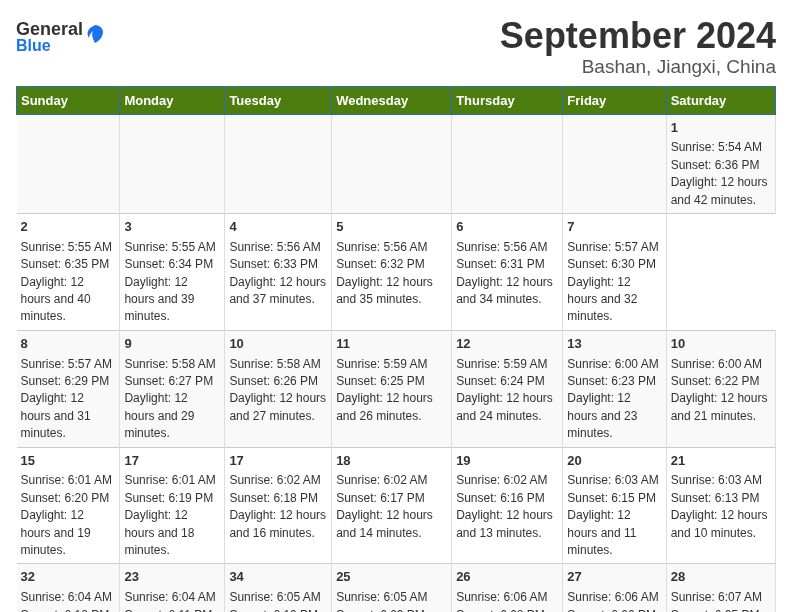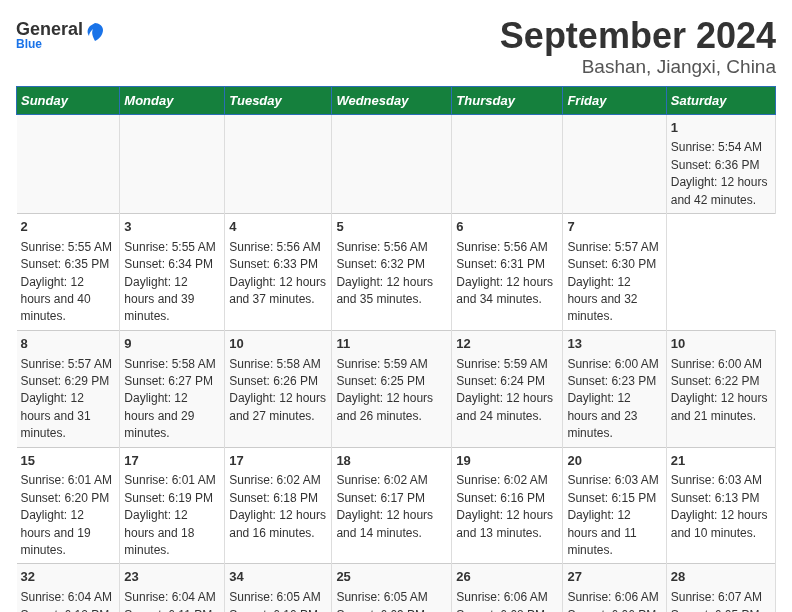--- a/index.html
+++ b/index.html
@@ -49,23 +49,22 @@
     .location {
       font-size: 19px;
       color: #555;
     }
     table {
       width: 100%;
       border-collapse: collapse;
       font-size: 11px;
     }
     thead tr {
-      background-color: #15803d;
+      background-color: #4d7c0f;
       color: #fff;
-      font-style: italic;
     }
     thead th {
       padding: 6px 4px;
       text-align: left;
       font-size: 13px;
       font-weight: bold;
       border: 1px solid #2a6db5;
     }
     tbody tr {
       border-bottom: 1px solid #ccc;
@@ -99,21 +98,21 @@
     }
   </style>
 </head>
 <body>
 
 <div class="container">
   <div class="header">
     <div class="logo">
       <div class="logo-text">
         <span style="font-size:18px;font-weight:bold;color:#333;">General</span>
-        <span style="font-size:12px;font-weight:bold;color:#1a73e8;">Blue</span>
+        <span style="font-size:16px;font-weight:bold;color:#1a73e8;">Blue</span>
       </div>
       <svg class="logo-icon" viewBox="0 0 20 24" xmlns="http://www.w3.org/2000/svg">
         <path d="M10 2 C14 2 18 5 18 9 C18 14 14 18 10 20 C8 16 6 12 8 8 C6 10 4 12 4 15 C2 12 2 8 5 5 Z" fill="#1a73e8"></path>
       </svg>
     </div>
     <div class="title-block">
       <div class="month-title">September 2024</div>
       <div class="location">Bashan, Jiangxi, China</div>
     </div>
   </div>

